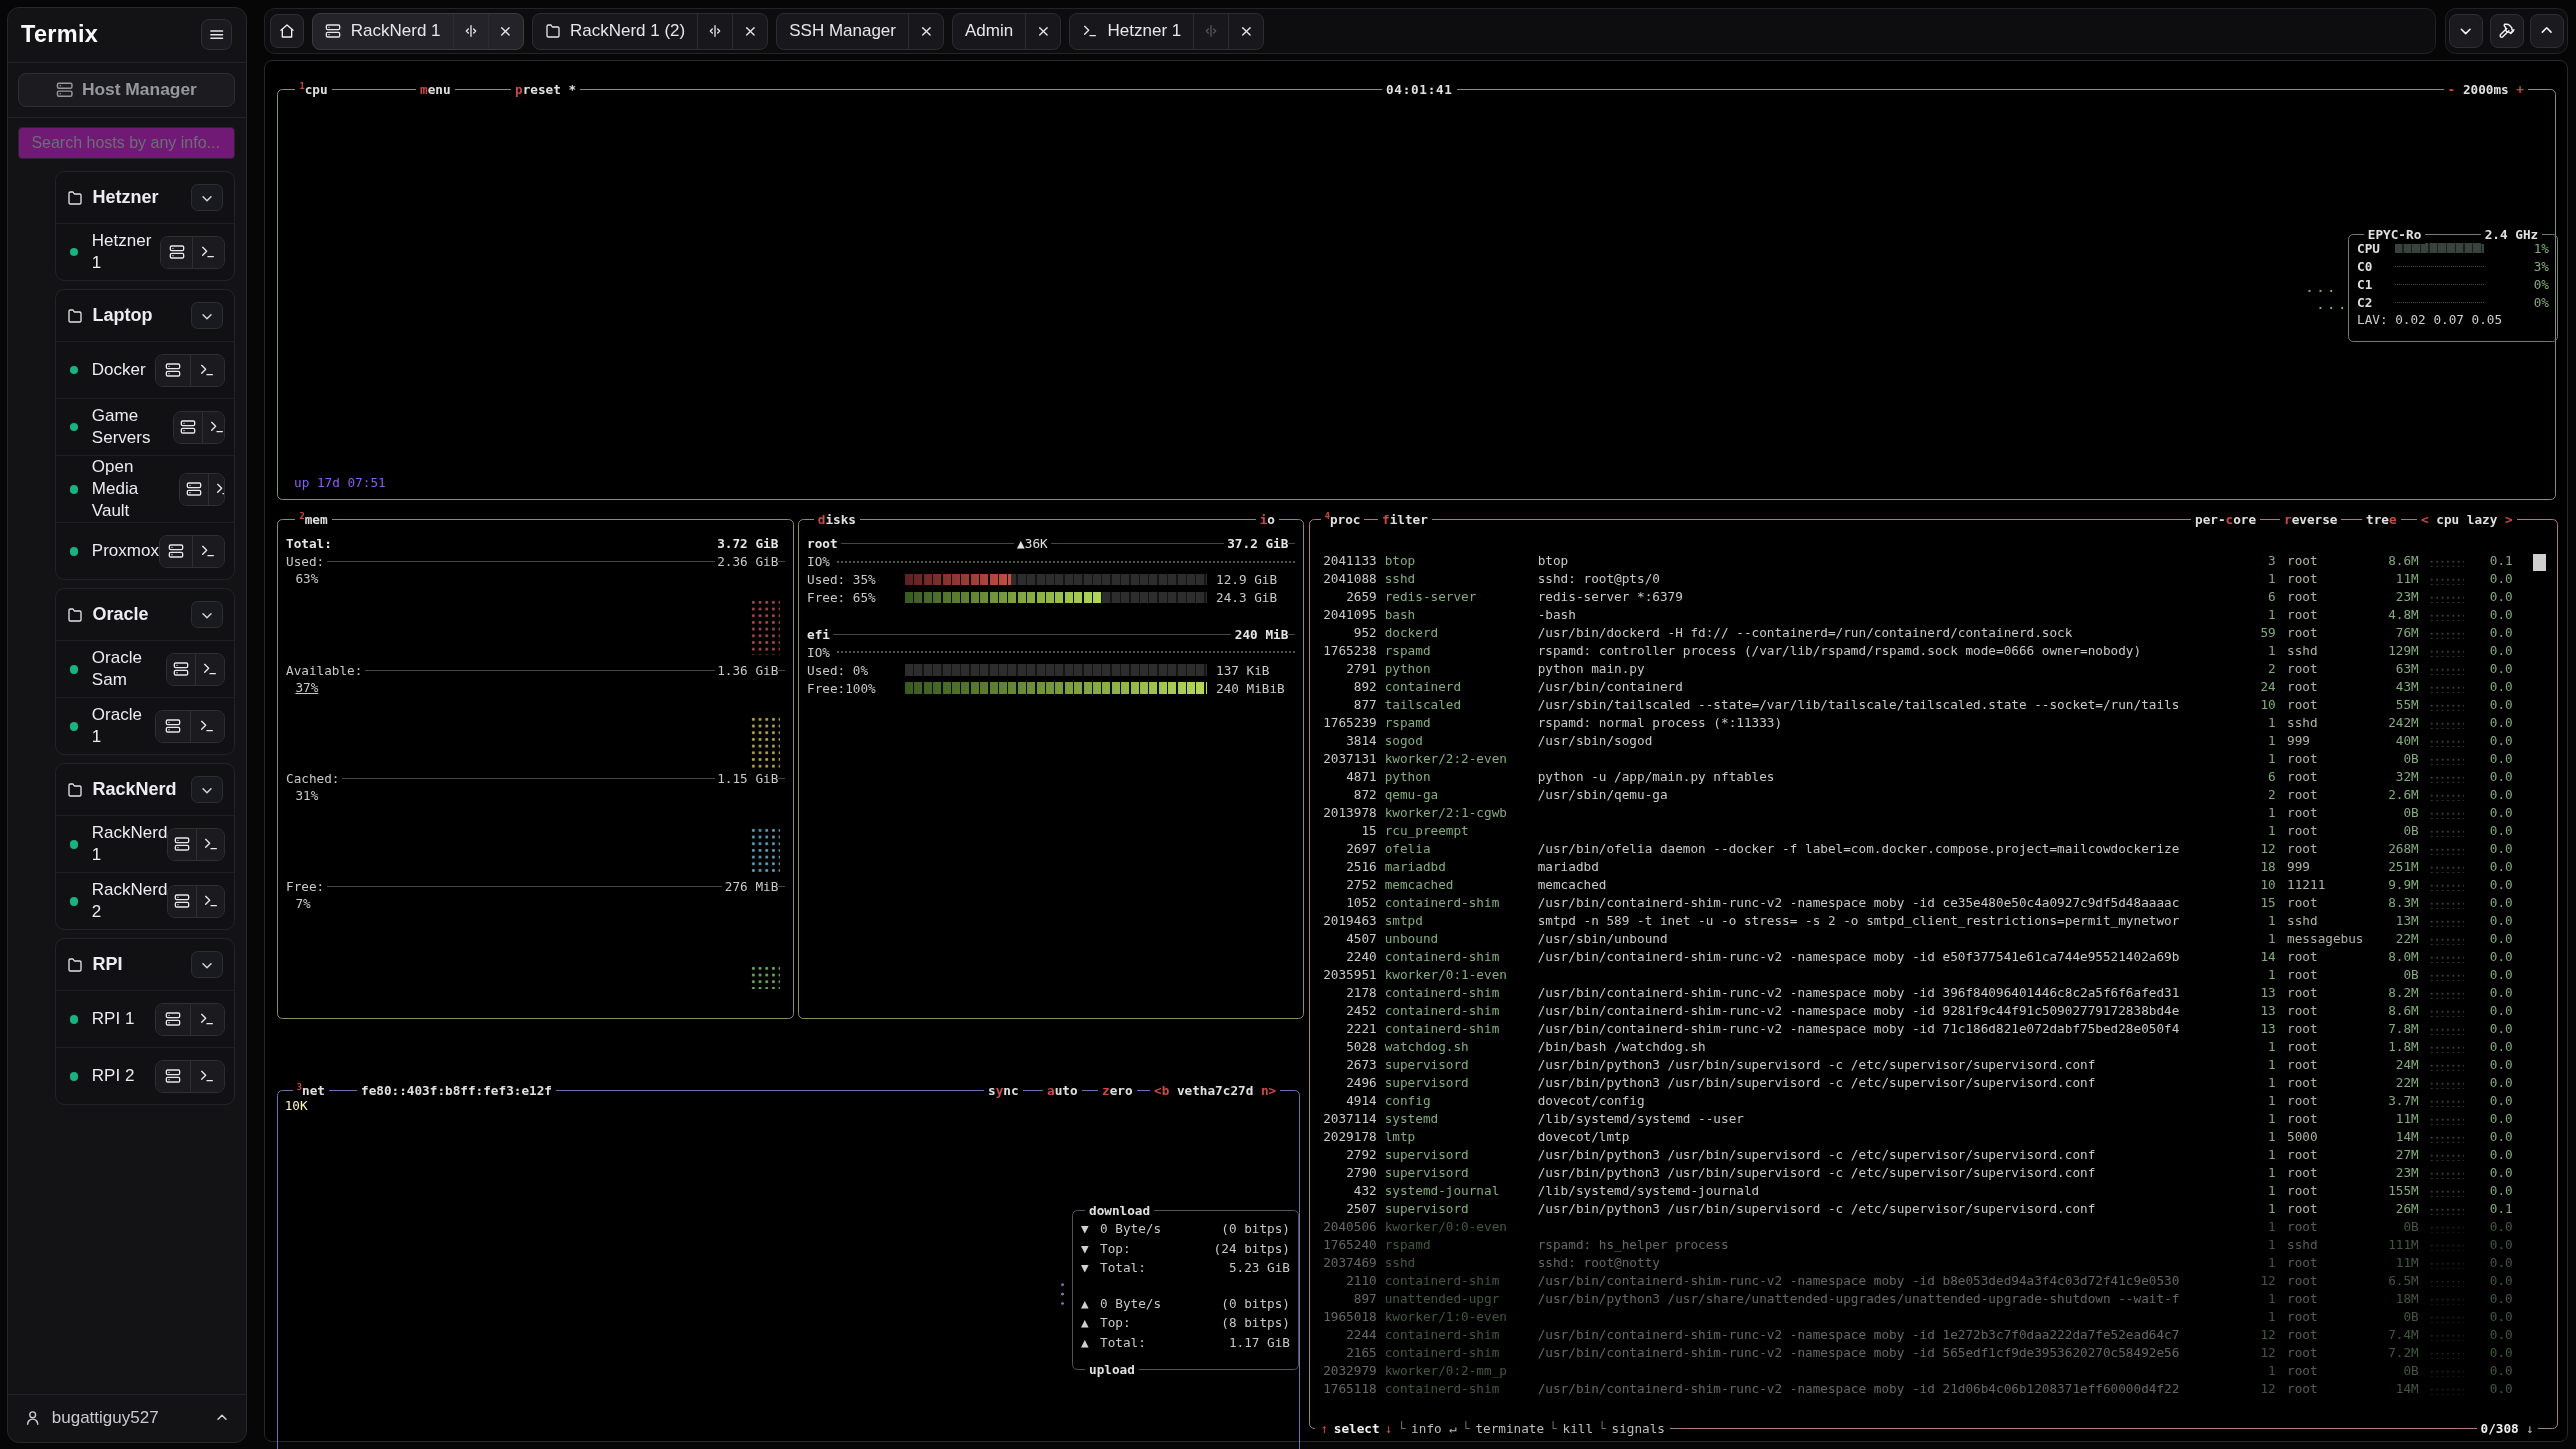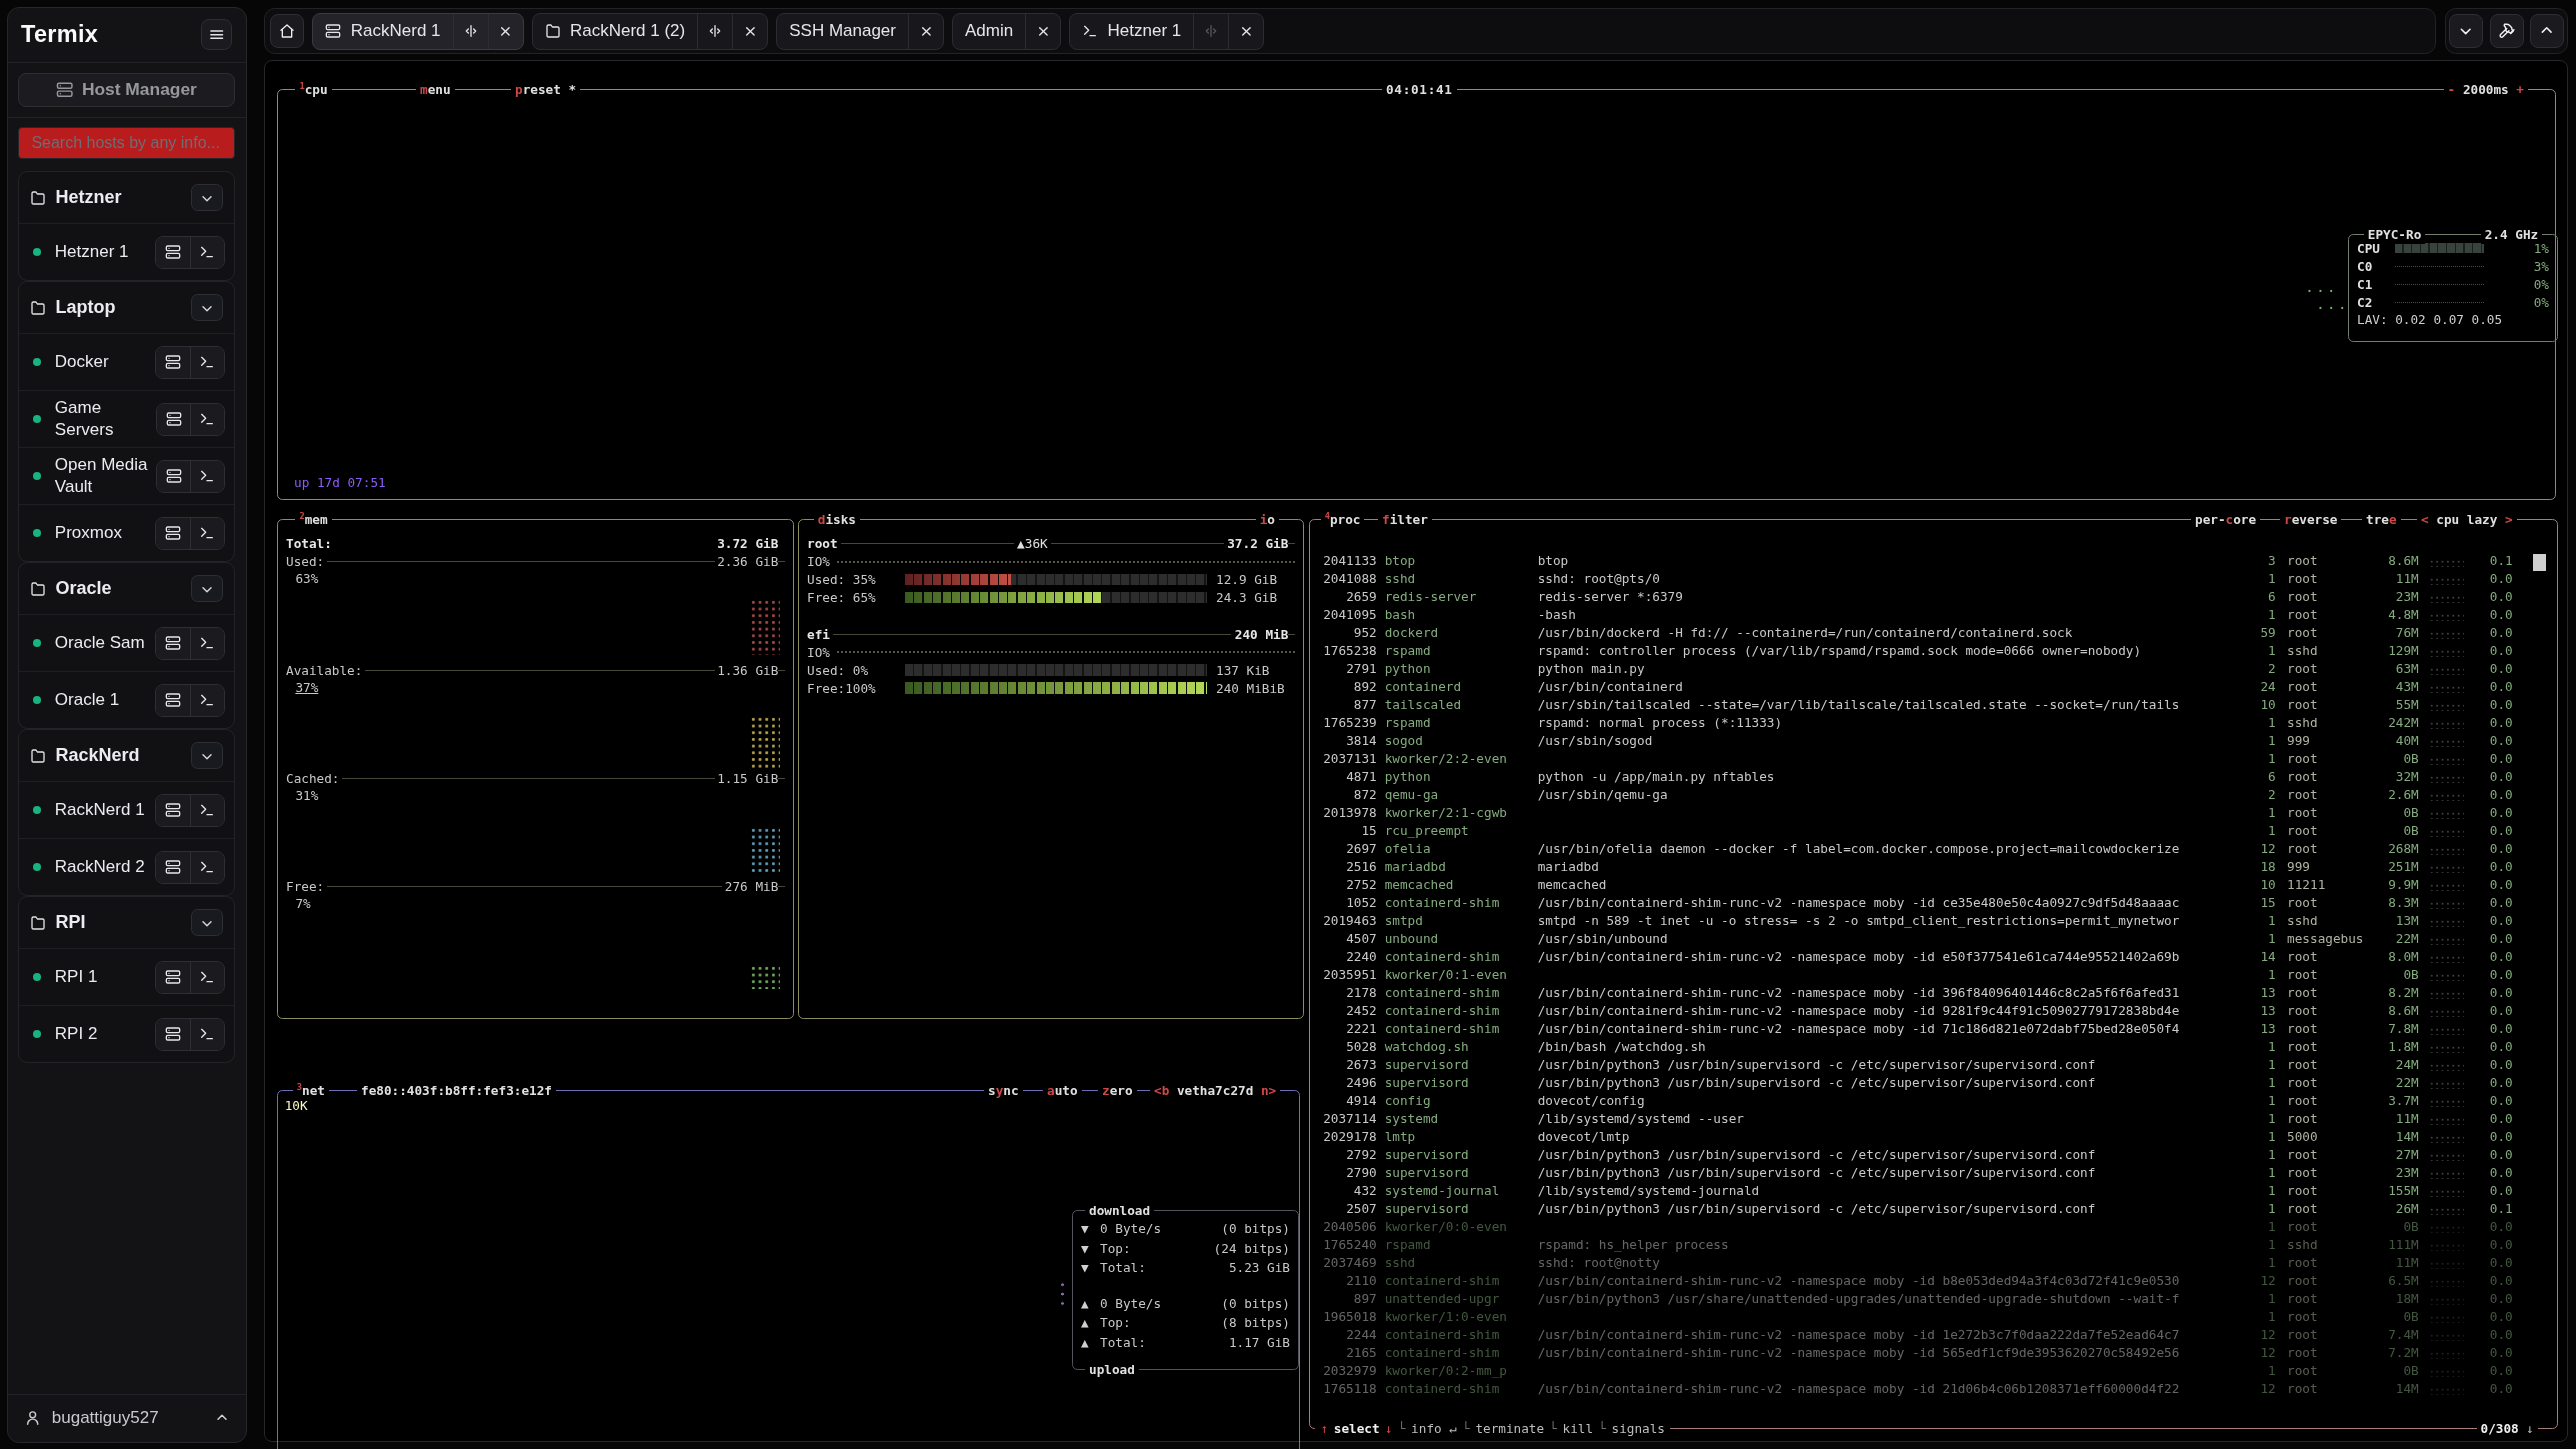--- a/index.html
+++ b/index.html
@@ -17,24 +17,24 @@
   .sidebar{position:absolute;left:6.7px;top:6.7px;width:240px;height:1436px;background:var(--side);
     border:1.3px solid var(--bd);border-radius:12px;display:flex;flex-direction:column;box-sizing:border-box;}
   .sb-header{height:54px;display:flex;align-items:center;padding:0 13.4px;border-bottom:1.3px solid #222226;flex:none;}
   .sb-title{font-size:23.5px;font-weight:bold;color:#fafafa;letter-spacing:0.3px;}
   .icon-btn{margin-left:auto;width:31px;height:31px;border-radius:8px;background:#1b1b1f;border:1.3px solid var(--bd2);
     color:#e4e4e7;display:flex;align-items:center;justify-content:center;padding:0;}
   .sb-hm{padding:10px 10.7px;border-bottom:1.3px solid #222226;flex:none;}
   .hm-btn{width:100%;height:34px;border-radius:8px;background:#1c1c20;border:1.3px solid var(--bd2);color:#97979f;
     font-size:17.4px;font-weight:600;display:flex;align-items:center;justify-content:center;gap:8px;box-sizing:border-box;}
   .sb-search{padding:9.4px 10.7px 4px;flex:none;}
-  .sb-search input{width:100%;height:32px;box-sizing:border-box;background:#b91c1c;border:1.3px solid var(--bd);
+  .sb-search input{width:100%;height:32px;box-sizing:border-box;background:#701a75;border:1.3px solid var(--bd);
     border-radius:4px;color:var(--txt);font-size:16px;padding:0 12px;outline:none;font-family:inherit;}
   .sb-search input::placeholder{color:#6d6d76;}
-  .sb-groups{padding:8px 10.7px;display:flex;flex-direction:column;gap:0;overflow:hidden;}
+  .sb-groups{padding:8px 10.7px;display:flex;flex-direction:column;gap:8px;overflow:hidden;margin-left:37px;}
   .gcard{border:1.3px solid #232328;background:var(--card);border-radius:9.4px;}
   .ghead{height:51px;display:flex;align-items:center;padding:0 10.7px;}
   .gicon{color:#e4e4e7;}
   .gname{font-size:18px;font-weight:600;color:#ececf0;margin-left:9.4px;}
   .gchev{margin-left:auto;width:32px;height:27px;border-radius:6.7px;background:#191920;border:1.3px solid var(--bd2);
     color:#d4d4d8;display:flex;align-items:center;justify-content:center;padding:0;}
   .hrow{border-top:1.3px solid #1e1e23;min-height:56px;display:flex;align-items:center;padding:0 9.4px;}
   .hdot{width:8.7px;height:8.7px;border-radius:50%;background:var(--dot);flex:none;margin-left:4px;}
   .hname{font-size:17px;color:#ececf0;margin-left:13.4px;max-width:101px;line-height:1.3;}
   .hbtns{margin-left:auto;display:flex;border:1.3px solid var(--bd2);border-radius:8px;overflow:hidden;background:#17171b;}

